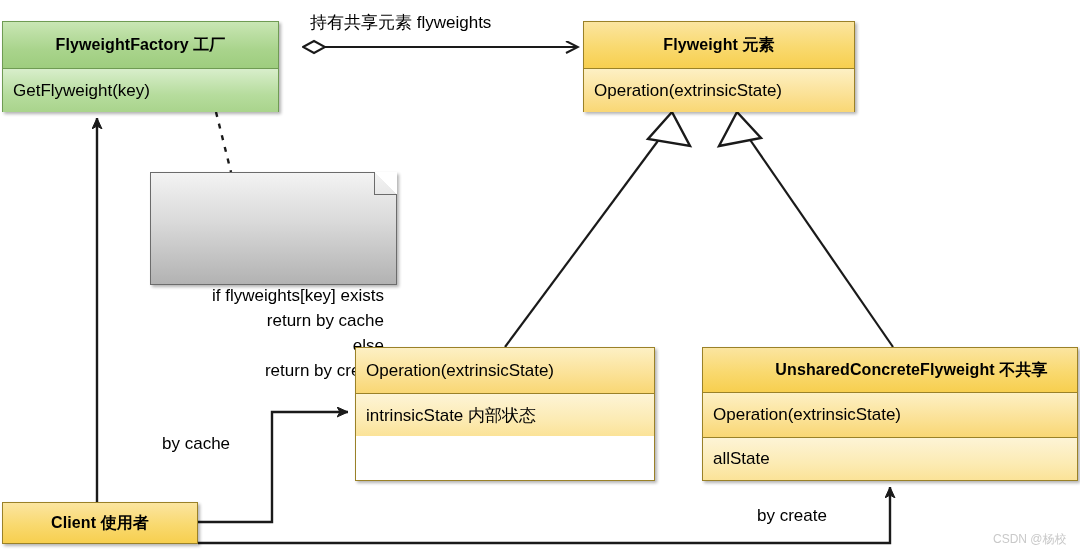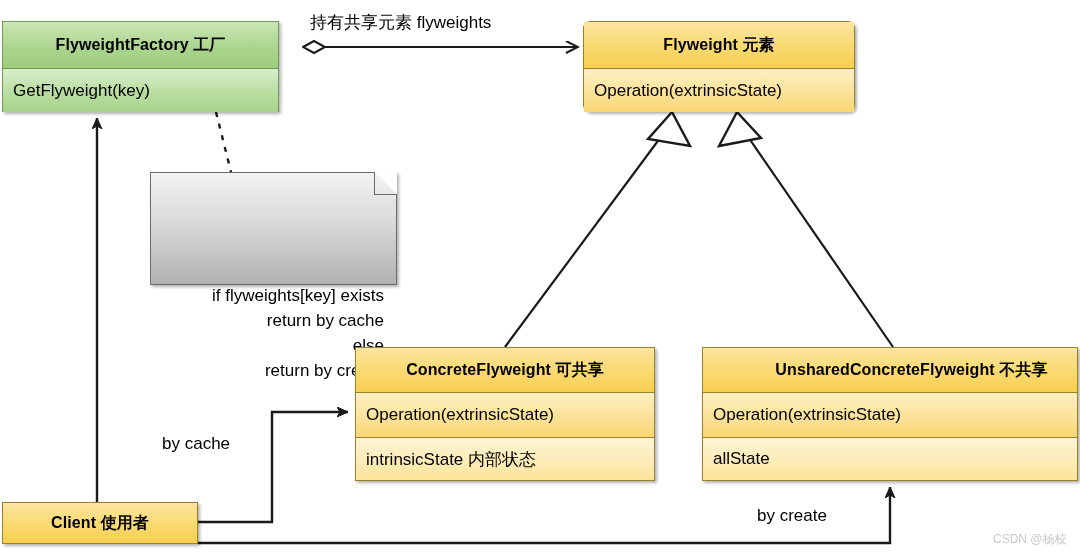--- a/index.html
+++ b/index.html
@@ -163,36 +163,35 @@
     <g>
       <path d="M198,543 L890,543 L890,487" fill="none" stroke="#1a1a1a" stroke-width="2.4" marker-end="url(#m-solidarrow)"></path>
     </g>
   </svg>
 
   <div class="uml-box green" id="box-factory" style="left:2px; top:21px; width:277px; height:91px;">
     <div class="row row-title g-head" style="height:46px;">FlyweightFactory 工厂</div>
     <div class="row row-attr g-body" style="height:44px;">GetFlyweight(key)</div>
   </div>
 
-  <div class="uml-box" id="box-flyweight" style="left:583px; top:21px; width:272px; height:91px;border-radius:7px;">
+  <div class="uml-box" id="box-flyweight" style="left:583px; top:21px; width:272px; height:91px;">
     <div class="row row-title y-head" style="height:46px;">Flyweight 元素</div>
     <div class="row row-attr y-mid" style="height:44px;">Operation(extrinsicState)</div>
   </div>
 
   <div id="note" style="left:150px; top:172px; width:247px; height:113px;">
     <div id="note-fold-tri"></div>
     <div id="note-fold"></div>
     <div>if flyweights[key] exists
     return by cache
 else
     return by create</div>
   </div>
 
   <div class="uml-box" id="box-concrete" style="left:355px; top:347px; width:300px; height:134px;">
-    <div class="row row-title y-head" style="height:44px;">ConcreteFlyweight 可共享</div>
     <div class="row row-attr y-mid" style="height:45px;">Operation(extrinsicState)</div>
     <div class="row row-attr y-low" style="height:43px;text-align:center;">intrinsicState 内部状态</div>
   </div>
 
   <div class="uml-box" id="box-unshared" style="left:702px; top:347px; width:376px; height:134px;">
     <div class="row row-title y-head" style="height:44px;padding-left:43px;">UnsharedConcreteFlyweight 不共享</div>
     <div class="row row-attr y-mid" style="height:45px;">Operation(extrinsicState)</div>
     <div class="row row-attr y-low" style="height:43px;">allState</div>
   </div>
 

